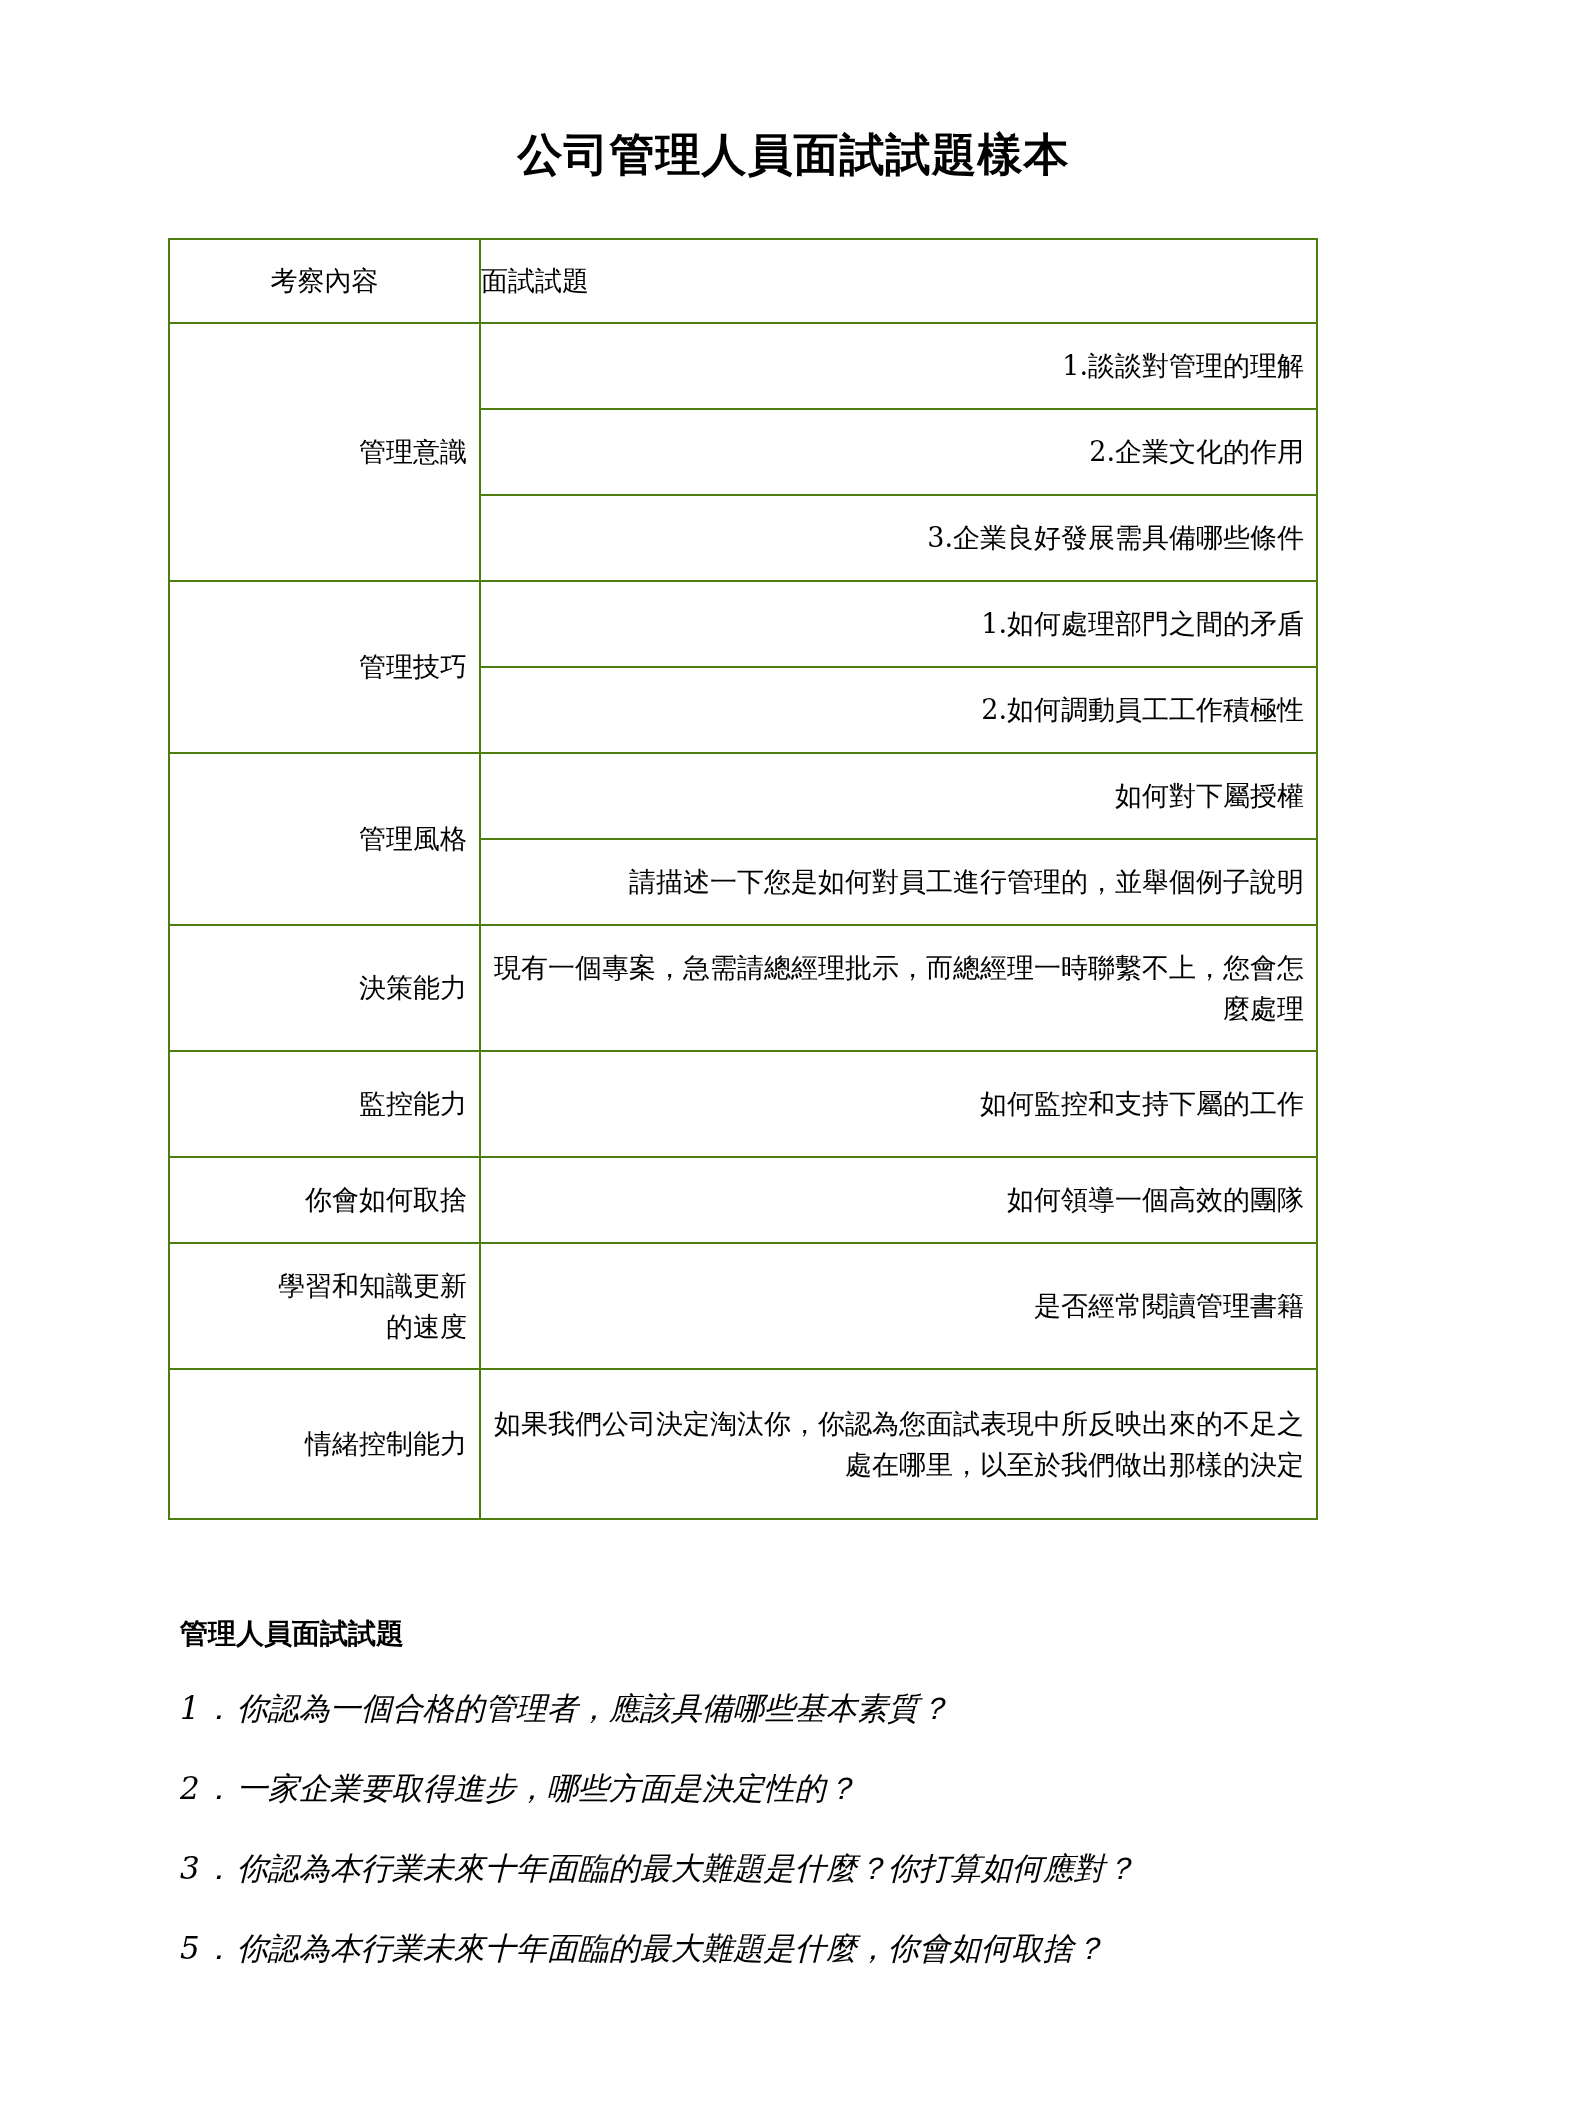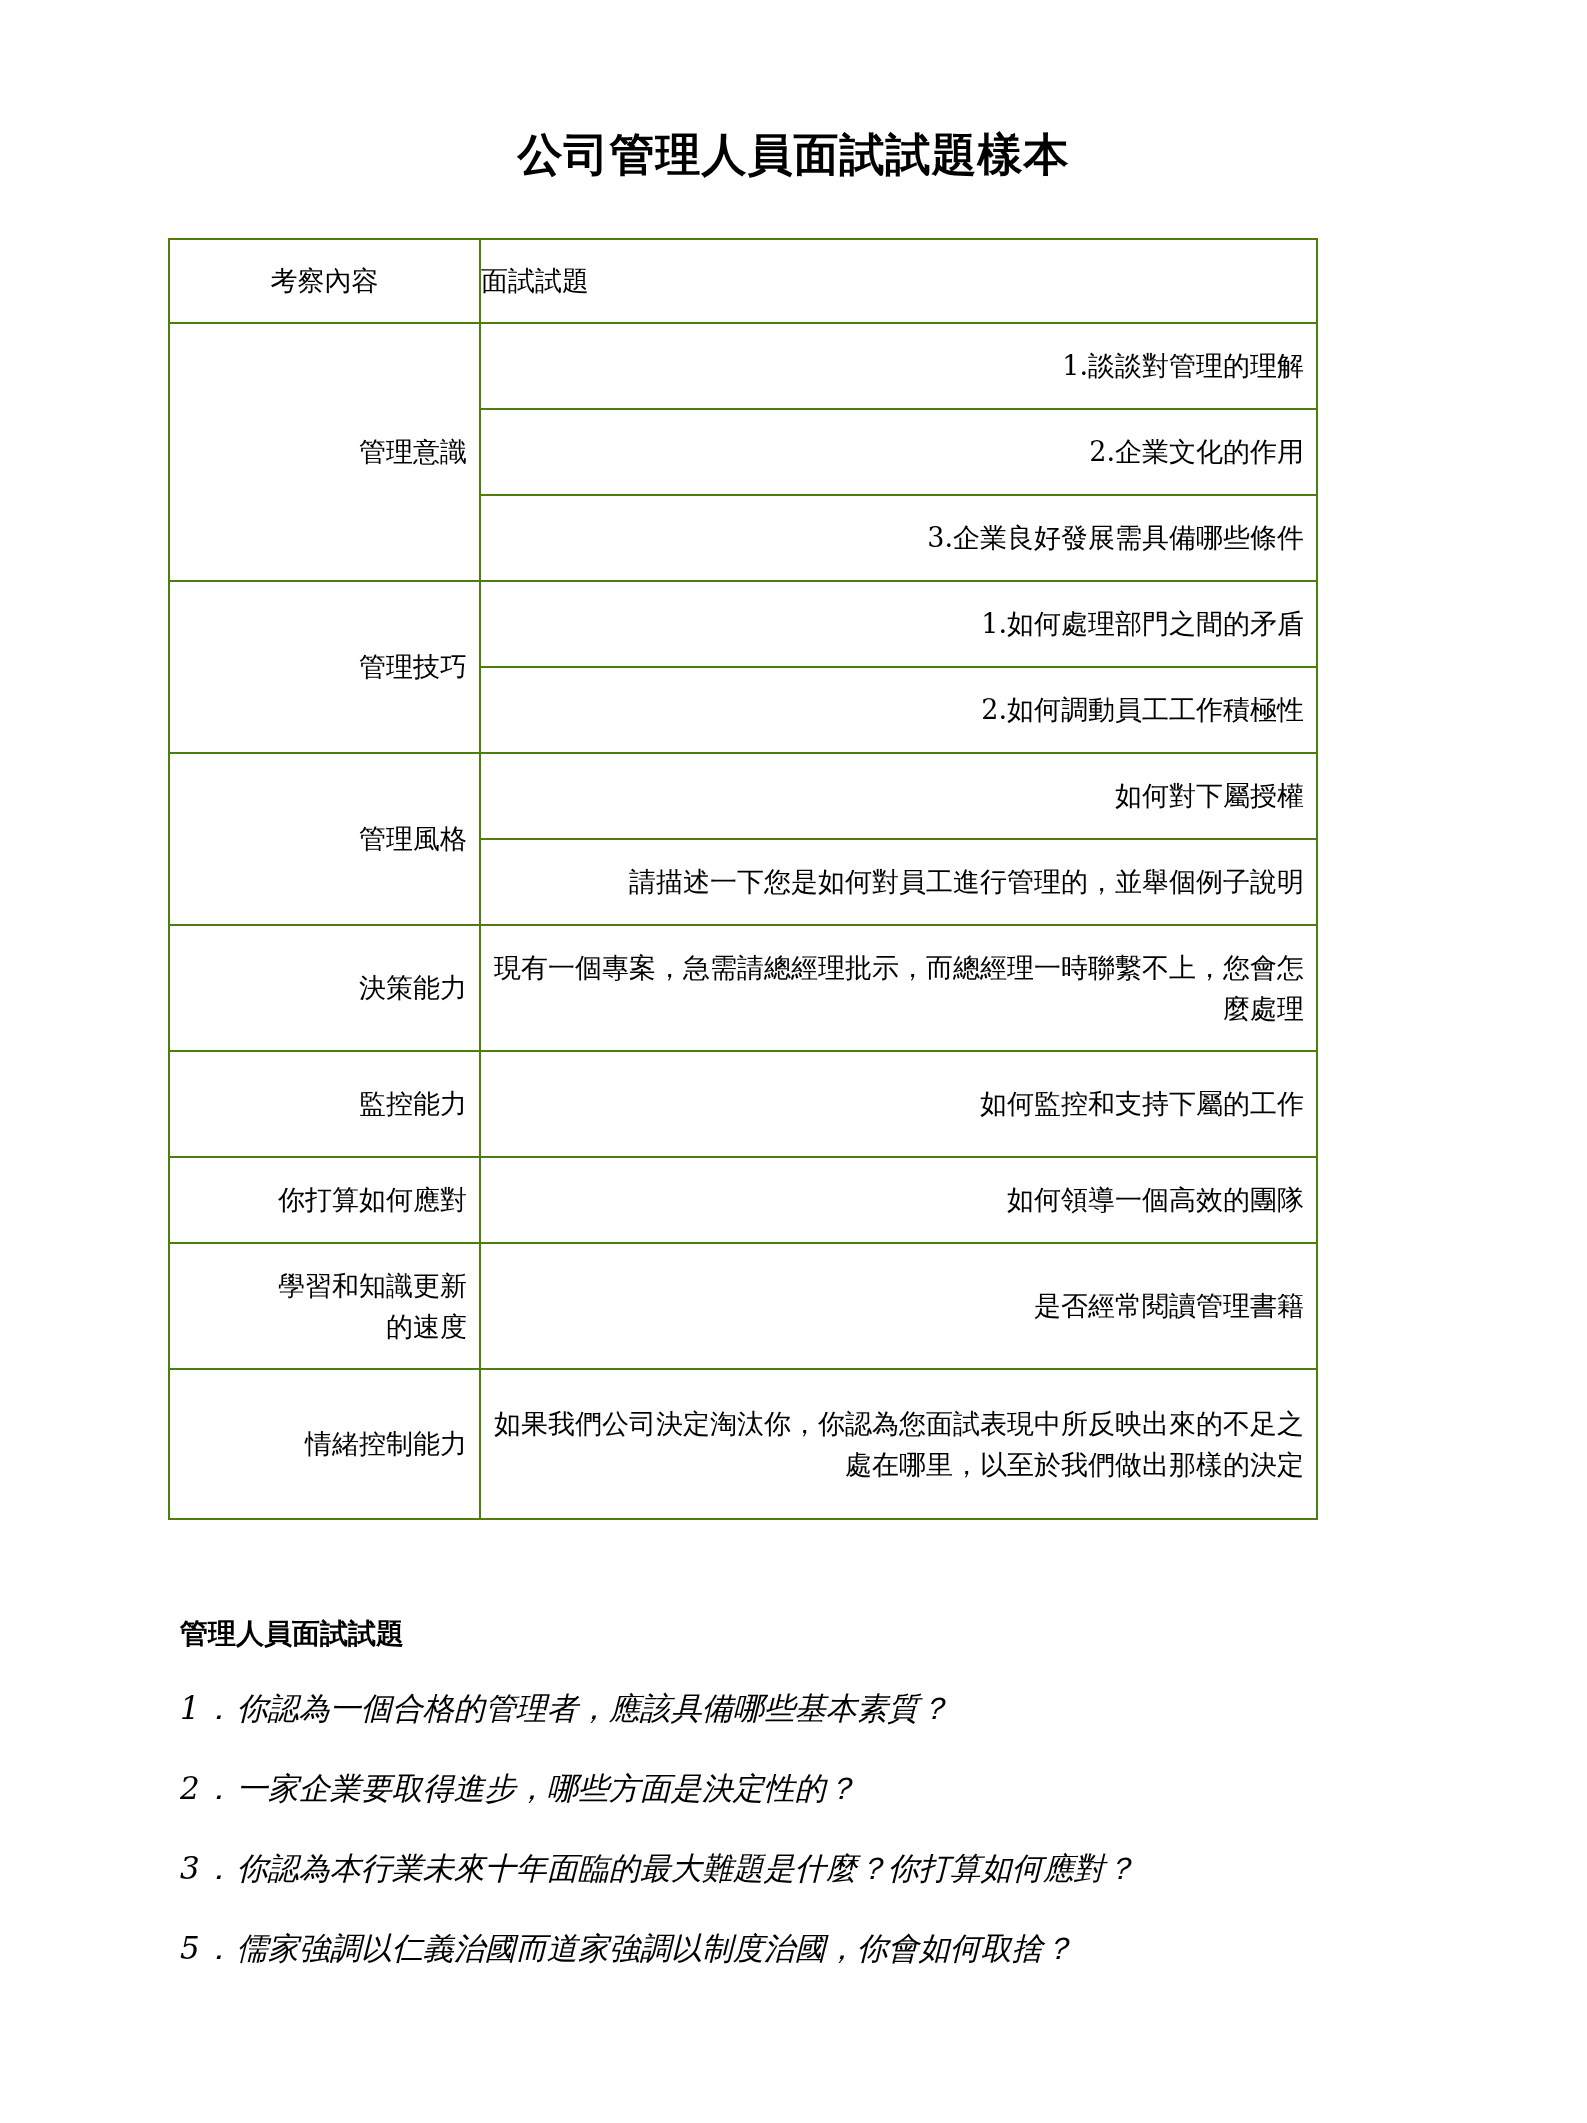--- a/index.html
+++ b/index.html
@@ -140,21 +140,21 @@
         <td class="cat">決策能力</td>
         <td class="qs">現有一個專案，急需請總經理批示，而總經理一時聯繫不上，您會怎麼處理</td>
       </tr>
 
       <tr class="r-xtall">
         <td class="cat">監控能力</td>
         <td class="qs">如何監控和支持下屬的工作</td>
       </tr>
 
       <tr class="r-tall">
-        <td class="cat">你打算如何應對</td>
+        <td class="cat">你會如何取捨</td>
         <td class="qs">如何領導一個高效的團隊</td>
       </tr>
 
       <tr class="r-two">
         <td class="cat">
           <span class="wrapline">學習和知識更新</span>
           <span class="wrapline">的速度</span>
         </td>
         <td class="qs">是否經常閱讀管理書籍</td>
       </tr>
@@ -172,17 +172,17 @@
     <p class="qitem">
       <span class="num">1．</span><span>你認為一個合格的管理者，應該具備哪些基本素質？</span>
     </p>
     <p class="qitem">
       <span class="num">2．</span><span>一家企業要取得進步，哪些方面是決定性的？</span>
     </p>
     <p class="qitem">
       <span class="num">3．</span><span>你認為本行業未來十年面臨的最大難題是什麼？你打算如何應對？</span>
     </p>
     <p class="qitem">
-      <span class="num">5．</span><span>儒家強調以仁義治國而道家強調以制度治國，你會如何取捨？</span>
+      <span class="num">5．</span><span>你認為本行業未來十年面臨的最大難題是什麼，你會如何取捨？</span>
     </p>
   </div>
 
 </div>
 
 </body></html>

